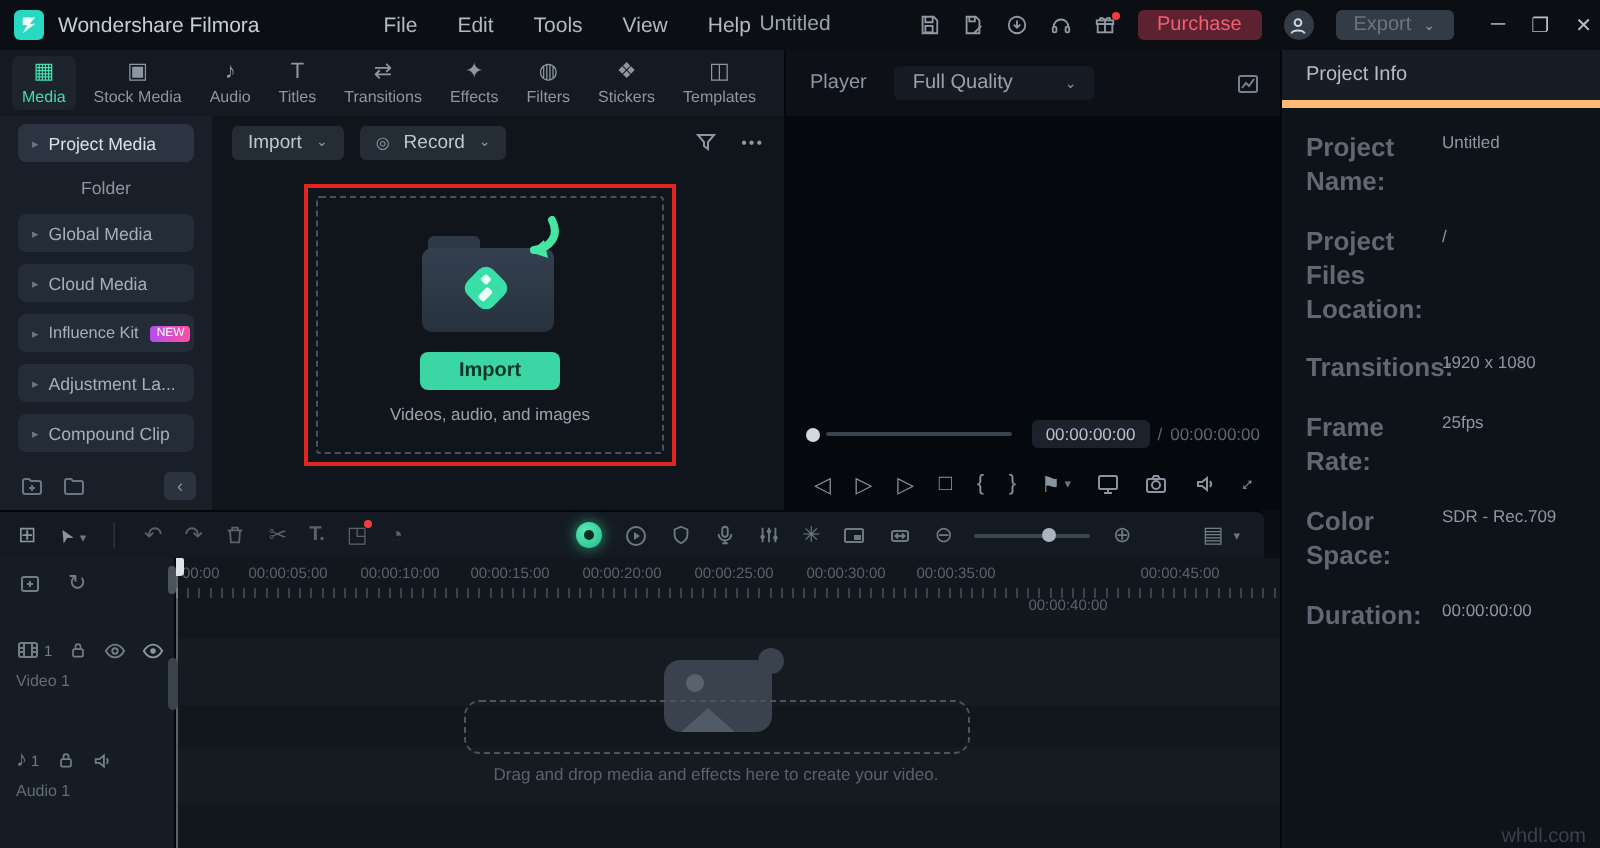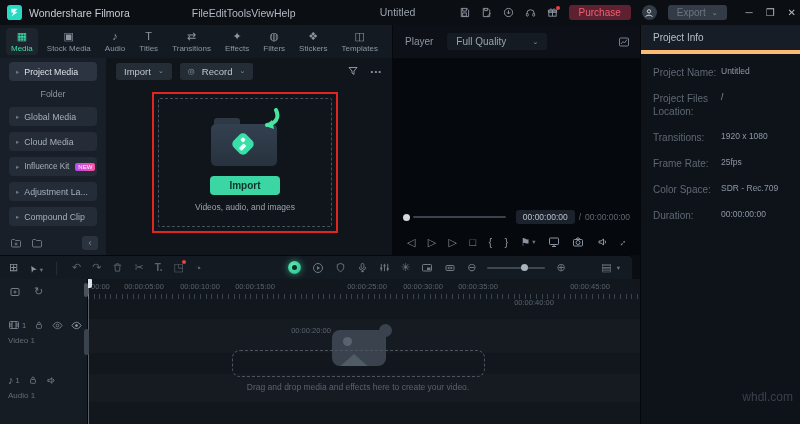--- a/index.html
+++ b/index.html
@@ -7,21 +7,21 @@
        font-family:"Liberation Sans",sans-serif;background:#0a0d12;color:#aab3bf;
        -webkit-font-smoothing:antialiased;}
   .abs{position:absolute;}
   svg{display:block;}
   .ic{display:inline-flex;align-items:center;justify-content:center;}
 
   
   #titlebar{left:0;top:0;width:800px;height:25px;background:#0b0e13;display:flex;align-items:center;}
   #logo{width:15px;height:15px;margin-left:7px;}
   #appname{font-size:10.5px;color:#c7ced6;margin-left:7px;}
-  #menus{display:flex;margin-left:32px;font-size:10.5px;color:#b3bac4;padding-left:30px;}
+  #menus{display:flex;gap:20px;margin-left:32px;font-size:10.5px;color:#b3bac4;padding-left:30px;}
   #menus span{cursor:default;}
   #proj-title{position:absolute;left:50%;top:0;transform:translateX(-57%);line-height:25px;font-size:10.5px;color:#9aa3ad;}
   #tb-right{margin-left:auto;display:flex;align-items:center;gap:11px;padding-right:4px;}
   #tb-right .tbi{color:#9099a5;position:relative;}
   .reddot{position:absolute;width:4px;height:4px;border-radius:50%;background:#f03e3e;top:-1px;right:-2px;}
   #purchase{background:#5d2130;color:#ef6072;font-size:10px;padding:2px 10px;border-radius:3px;}
   #avatar{width:15px;height:15px;border-radius:50%;background:#333b47;color:#cdd4dc;display:flex;align-items:center;justify-content:center;}
   #export{background:#333b46;color:#6b7682;font-size:10px;padding:2px 9px;border-radius:3px;display:flex;gap:6px;align-items:center;}
   #wincontrols{display:flex;gap:13px;margin-left:8px;font-size:10px;color:#b6bec8;}
 
@@ -36,21 +36,21 @@
   #player-header{left:392px;top:25px;width:248px;height:33px;background:#0d1117;display:flex;align-items:center;border-left:1px solid #05070a;box-sizing:border-box;}
   #player-lab{font-size:10px;color:#8d96a2;margin-left:12px;}
   #quality{margin-left:14px;background:#151b23;border-radius:3px;padding:3px 9px;font-size:10px;color:#9aa3ad;display:flex;gap:26px;align-items:center;}
   #histo{margin-left:auto;margin-right:10px;color:#77818d;}
 
   
   #right-panel{left:640px;top:25px;width:160px;height:399px;background:#0e131a;border-left:1px solid #05070a;box-sizing:border-box;}
   #rp-head{height:25px;line-height:25px;background:#161d26;font-size:10px;color:#b6bec8;padding-left:12px;border-bottom:4px solid #fdba74;}
   #rp-fields{padding:12px 10px 0 12px;}
   .rp-row{display:flex;margin-bottom:13px;line-height:1.3;}
-  .rp-lab{width:68px;flex:none;font-size:10px;color:#5f6873;}
+  .rp-lab{width:68px;flex:none;font-size:13px;color:#5f6873;font-weight:bold;}
   .rp-val{font-size:8.5px;color:#8d97a2;}
 
   
   #sidebar{left:0;top:58px;width:106px;height:197px;background:#191f28;box-sizing:border-box;padding-top:4px;}
   .sb-item{width:88px;height:19px;margin:0 auto 6px auto;background:#242c37;border-radius:4px;display:flex;align-items:center;padding-left:7px;box-sizing:border-box;gap:5px;color:#a6afba;}
   .sb-item.selected{background:#2b3440;color:#dde2e8;}
   .sb-chev{font-size:6.5px;color:#6c7682;}
   .sb-lab{font-size:8.8px;white-space:nowrap;}
   #sb-folder{font-size:8.8px;color:#8d96a2;text-align:center;margin:8px 0 8px 0;}
   .badge-new{font-size:6px;color:#fff;background:linear-gradient(90deg,#b44df0,#ff4fa0);border-radius:2px;padding:1px 3px;margin-left:1px;}
@@ -115,42 +115,42 @@
   .trk-note{font-size:11px;}
   .trk-label{font-size:8px;color:#626c78;padding-left:8px;margin-top:5px;}
   #tlh-handle{position:absolute;left:84px;top:50px;width:5px;height:26px;border-radius:3px;background:#3a434e;}
   #tl-scrollthumb{position:absolute;left:84px;top:4px;width:4px;height:14px;border-radius:2px;background:#4a545f;}
   #ruler{position:absolute;left:0;top:0;width:640px;height:21px;}
   #ruler span{position:absolute;top:3px;font-size:7.5px;color:#59636f;white-space:nowrap;}
   #ruler span:nth-of-type(1){left:91px;}
   #ruler span:nth-of-type(2){left:144px;transform:translateX(-50%);}
   #ruler span:nth-of-type(3){left:200px;transform:translateX(-50%);}
   #ruler span:nth-of-type(4){left:255px;transform:translateX(-50%);}
-  #ruler span:nth-of-type(5){left:311px;transform:translateX(-50%);margin-top:44px;}
+  #ruler span:nth-of-type(5){left:311px;transform:translateX(-50%);}
   #ruler span:nth-of-type(6){left:367px;transform:translateX(-50%);}
   #ruler span:nth-of-type(7){left:423px;transform:translateX(-50%);}
   #ruler span:nth-of-type(8){left:478px;transform:translateX(-50%);}
   #ruler span:nth-of-type(9){left:534px;transform:translateX(-50%);margin-top:16px;}
   #ruler span:nth-of-type(10){left:590px;transform:translateX(-50%);}
   #ruler-ticks{position:absolute;left:88px;right:2px;top:15px;height:5px;
      background:repeating-linear-gradient(90deg,#39424d 0 1px,transparent 1px 5.6px);}
   #playhead-line{position:absolute;left:88px;top:0;width:1px;height:145px;background:rgba(225,232,239,.35);}
   #playhead-cap{position:absolute;left:85px;top:0;width:7px;height:9px;background:#dde4ea;border-radius:1px 1px 2px 2px;}
   .lane{position:absolute;left:89px;right:0;background:rgba(255,255,255,.02);}
   #lane-video{top:40px;height:34px;}
   #lane-audio{top:95px;height:28px;}
   #dropzone{position:absolute;left:232px;top:71px;width:253px;height:27px;border:1px dashed #4b5560;border-radius:8px;box-sizing:border-box;}
   #thumb{position:absolute;left:332px;top:51px;width:54px;height:36px;background:#3a424d;border-radius:8px;overflow:visible;}
   #thumb-knob{position:absolute;right:-6px;top:-6px;width:13px;height:13px;border-radius:50%;background:#3a424d;}
   #thumb-img{position:absolute;inset:0;border-radius:8px;overflow:hidden;}
   #thumb-img:before{content:"";position:absolute;left:11px;top:7px;width:9px;height:9px;border-radius:50%;background:#59636f;}
   #thumb-img:after{content:"";position:absolute;left:4px;bottom:-4px;width:0;height:0;
      border-left:18px solid transparent;border-right:18px solid transparent;border-bottom:16px solid #515b66;}
   #drop-hint{position:absolute;left:158px;top:103px;width:400px;text-align:center;font-size:8.5px;color:#58626e;}
-  #watermark{right:7px;bottom:20px;font-size:12px;color:#3a414a;}
+  #watermark{right:7px;bottom:0;font-size:10px;color:#3a414a;}
 </style>
 </head>
 <body>
 
 <div id="app">
 
   <div id="titlebar" class="abs">
     <svg id="logo" viewBox="0 0 24 24">
       <rect width="24" height="24" rx="5" fill="#2ad9c2"></rect>
       <path d="M7 6h10l-4.5 5H17L7 18.5 10.5 12H7z" fill="#eafffb"></path>

